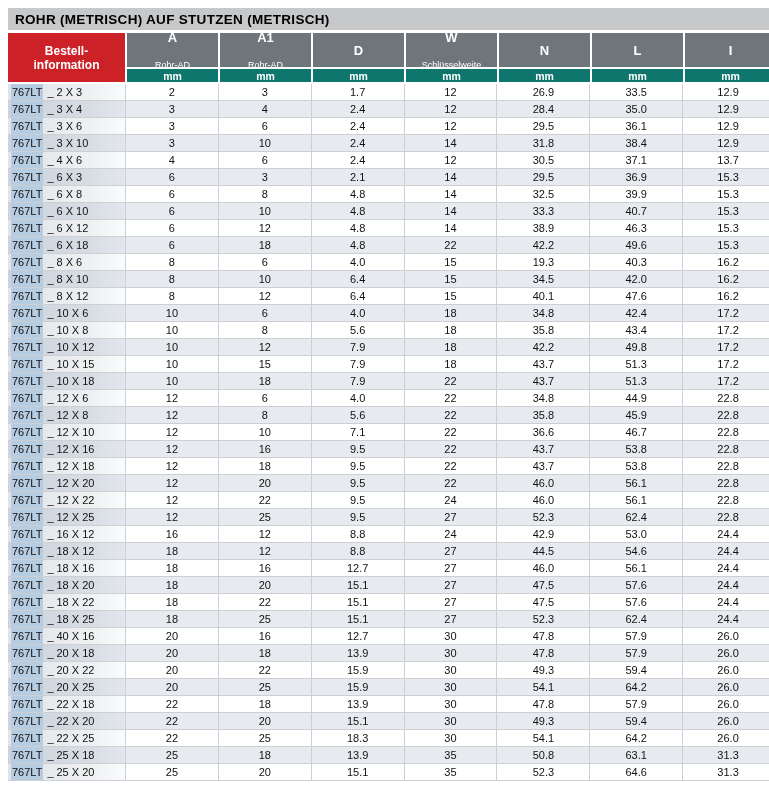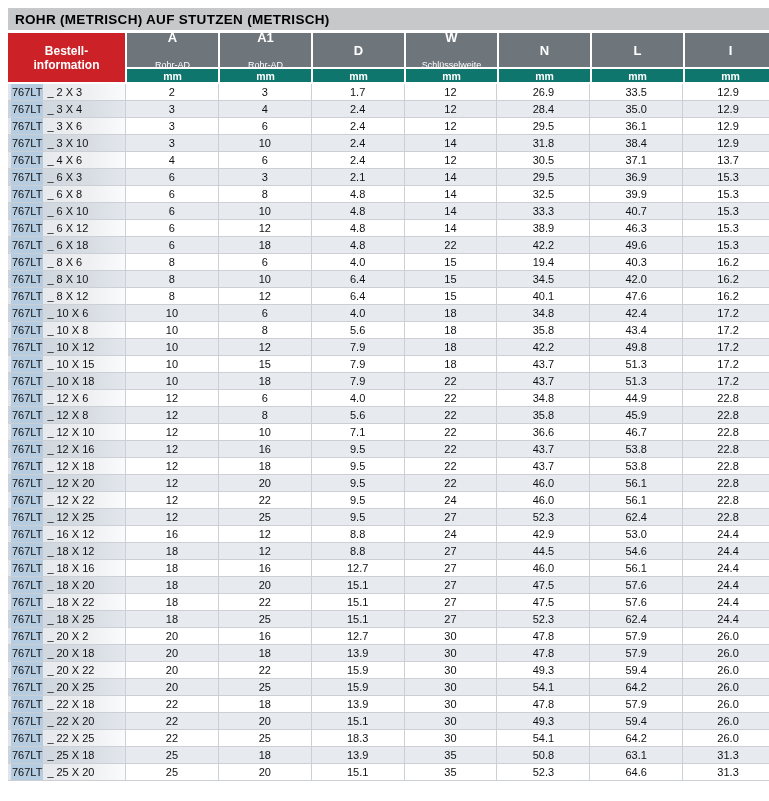--- a/index.html
+++ b/index.html
@@ -255,21 +255,21 @@
     <div class="trow">
       <div class="c0">
         <span class="code">767LT</span>
         <span class="sep">_</span>
         <span class="size">8 X 6</span>
       </div>
       <div class="val">8</div>
       <div class="val">6</div>
       <div class="val">4.0</div>
       <div class="val">15</div>
-      <div class="val">19.4</div>
+      <div class="val">19.3</div>
       <div class="val">40.3</div>
       <div class="val">16.2</div>
     </div>
 
     <div class="trow alt">
       <div class="c0">
         <span class="code">767LT</span>
         <span class="sep">_</span>
         <span class="size">8 X 10</span>
       </div>
@@ -579,21 +579,21 @@
       <div class="val">27</div>
       <div class="val">52.3</div>
       <div class="val">62.4</div>
       <div class="val">24.4</div>
     </div>
 
     <div class="trow">
       <div class="c0">
         <span class="code">767LT</span>
         <span class="sep">_</span>
-        <span class="size">20 X 2</span>
+        <span class="size">40 X 16</span>
       </div>
       <div class="val">20</div>
       <div class="val">16</div>
       <div class="val">12.7</div>
       <div class="val">30</div>
       <div class="val">47.8</div>
       <div class="val">57.9</div>
       <div class="val">26.0</div>
     </div>
 

